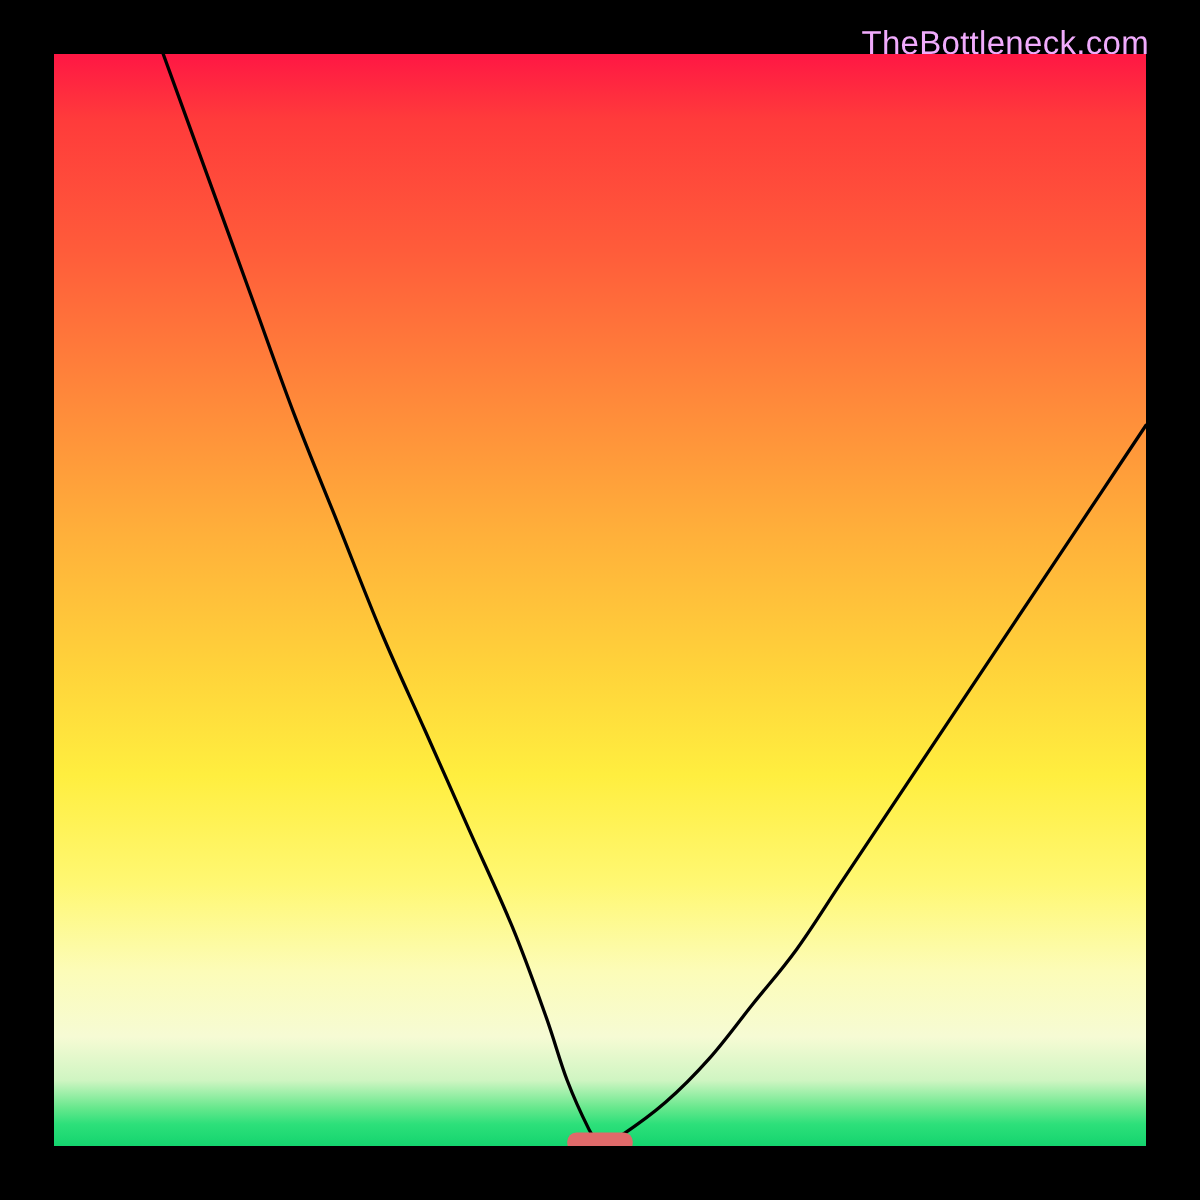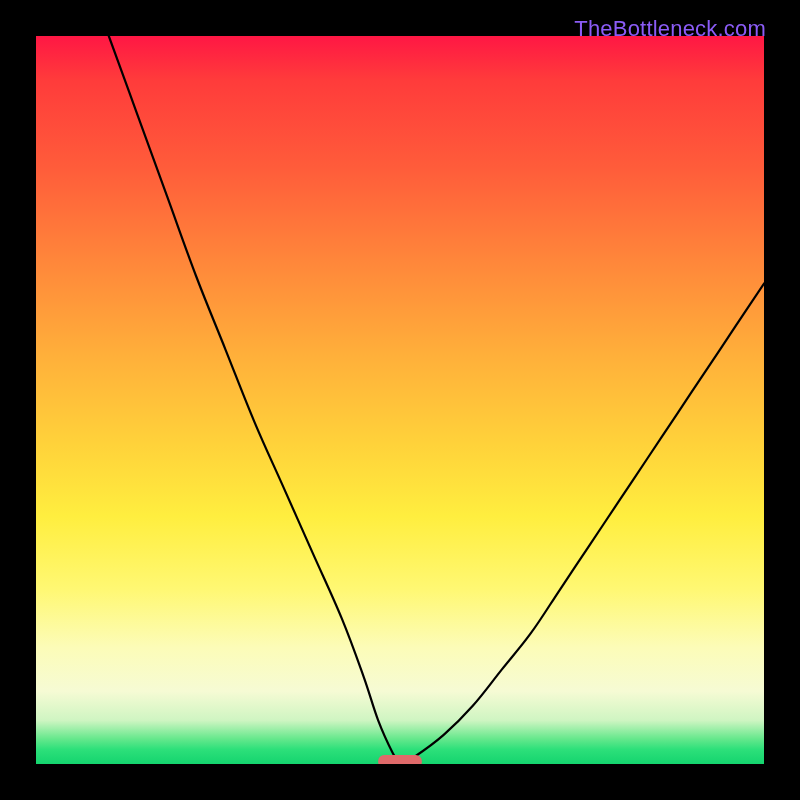--- a/index.html
+++ b/index.html
@@ -41,21 +41,21 @@
       #2de07a 98%,
       #14d46e 100%
     );
   }
   .watermark {
     position: absolute;
     top: 16px;
     right: 34px;
     font-size: 22px;
     font-weight: 500;
-    color: #8b5cf6;
+    color: #f0abfc;
     letter-spacing: 0.2px;
     user-select: none;
   }
   .curve-svg {
     position: absolute;
     left: 0;
     top: 0;
     width: 728px;
     height: 728px;
   }

